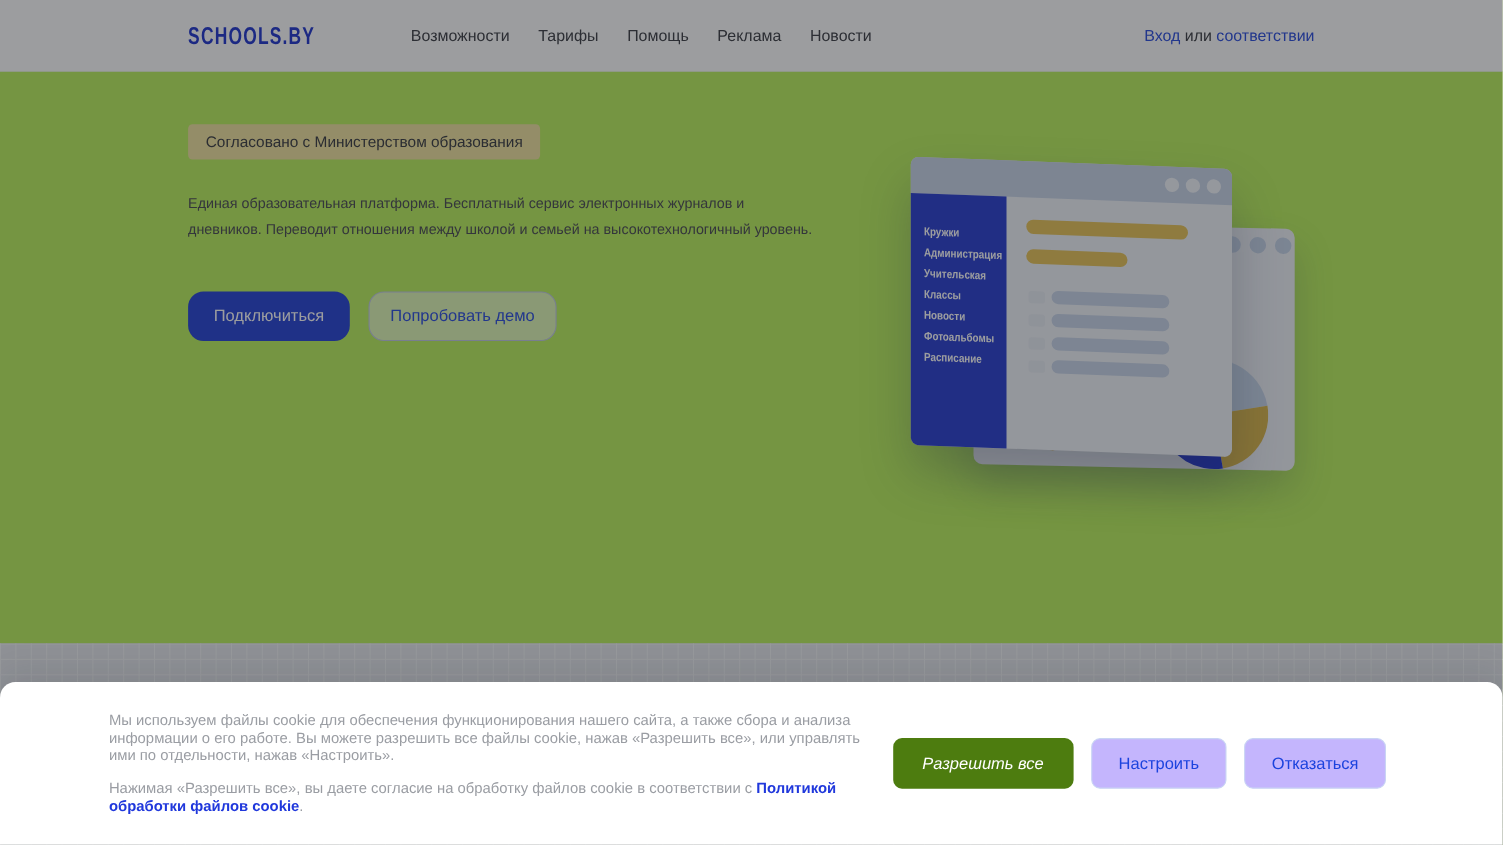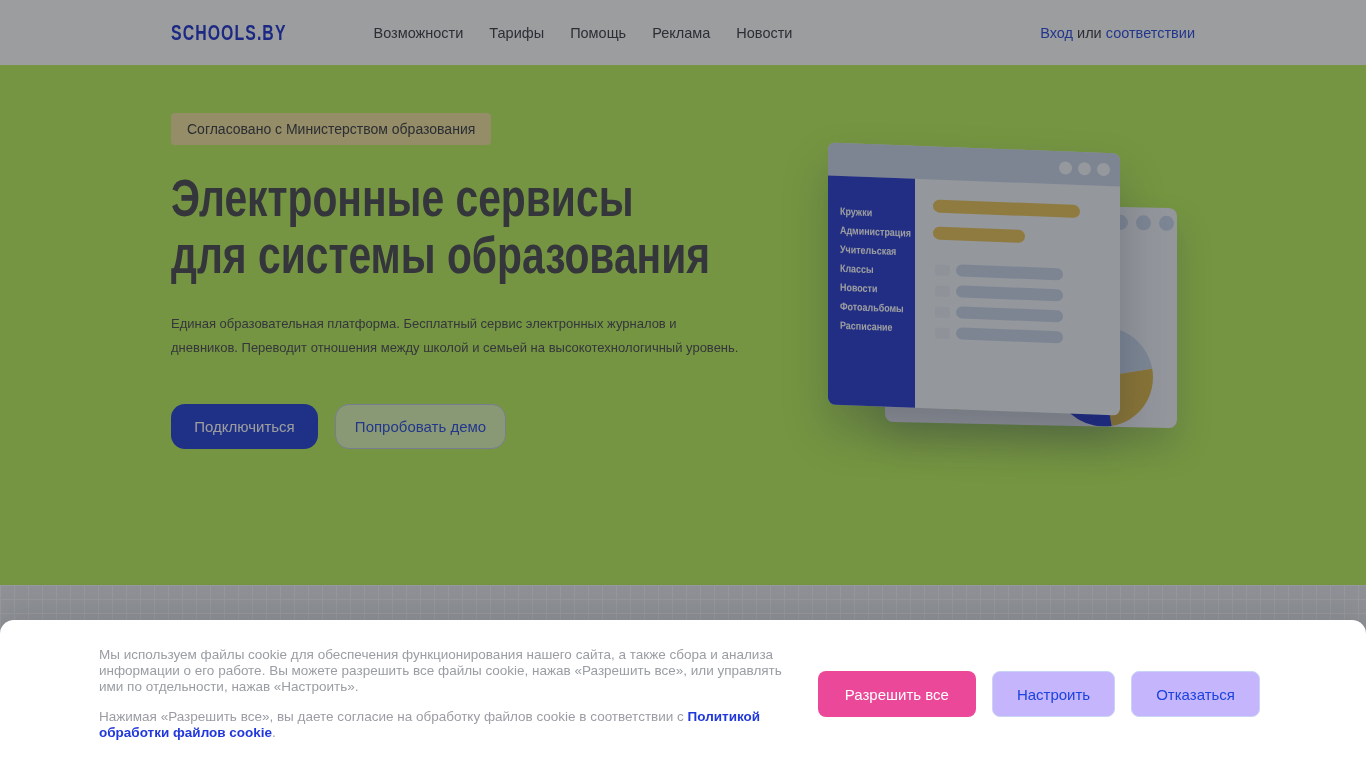--- a/index.html
+++ b/index.html
@@ -67,21 +67,21 @@
   
   .cookie-banner{ position:absolute; left:0; right:0; bottom:0; height:148px; background:#ffffff;
     border-radius:14px 14px 0 0; z-index:50; display:flex; align-items:center;
     padding:0 106px 0 99px; box-shadow:0 -10px 30px rgba(20,25,40,.10); }
   .cookie-text{ width:706px; font-size:13.5px; line-height:16px; color:#9A9DA3; }
   .cookie-text p + p{ margin-top:14px; }
   .cookie-text a{ color:#2038DC; font-weight:700; text-decoration:none; cursor:pointer; }
   .cookie-buttons{ margin-left:auto; display:flex; gap:16px; align-items:center; }
   .cbtn{ height:46px; border-radius:8px; font-size:15px; display:flex; align-items:center;
     justify-content:center; cursor:pointer; border:none; font-family:inherit; }
-  .cbtn-allow{ padding:0 27px; background:#ec4899; color:#ffffff; }
+  .cbtn-allow{ padding:0 27px; background:#4d7c0f; color:#ffffff;font-style:italic; }
   .cbtn-outline{ padding:0 24px; background:#c4b5fd; border:1px solid #C9D4F4; color:#1C43DE; }
 </style>
 </head>
 <body>
 
 <header class="site-header">
   <div class="logo">SCHOOLS.BY</div>
   <nav class="main-nav">
     <span>Возможности</span>
     <span>Тарифы</span>
@@ -90,24 +90,20 @@
     <span>Новости</span>
   </nav>
   <div class="auth">
     <a>Вход</a><span> или </span><a>соответствии</a>
   </div>
 </header>
 
 <section class="hero">
   <div class="hero-content">
     <div class="badge">Согласовано с Министерством образования</div>
-    <h1 class="hero-title">
-      <span>Электронные сервисы</span>
-      <span>для системы образования</span>
-    </h1>
     <p class="hero-desc">Единая образовательная платформа. Бесплатный сервис электронных журналов и дневников. Переводит отношения между школой и семьей на высокотехнологичный уровень.</p>
     <div class="hero-buttons">
       <button class="btn btn-primary">Подключиться</button>
       <button class="btn btn-secondary">Попробовать демо</button>
     </div>
   </div>
 
   <div class="illo">
     <div class="back-card">
       <div class="bc-dots">

